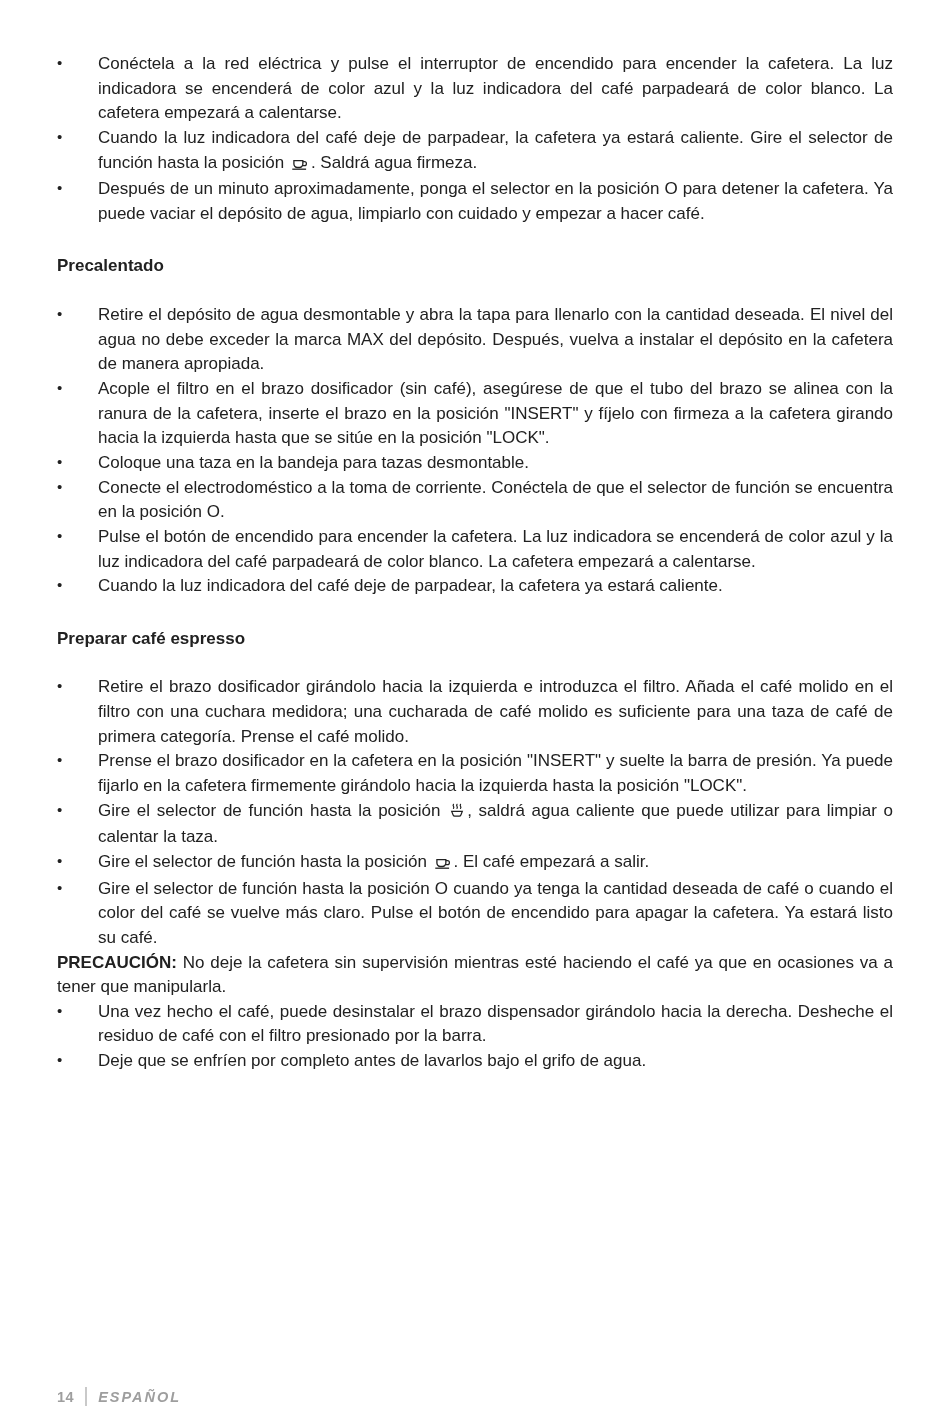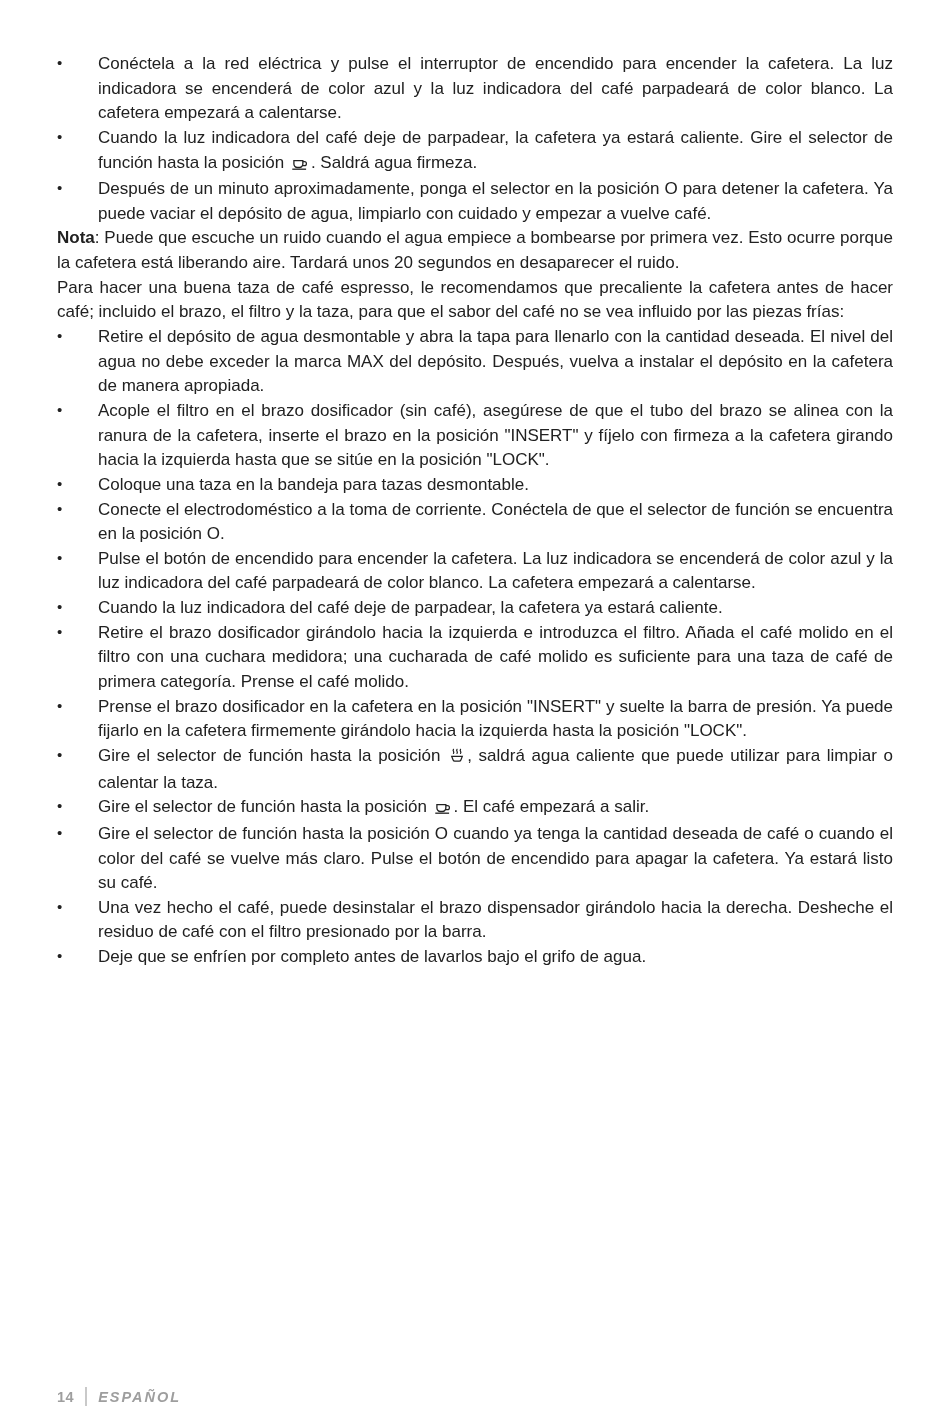--- a/index.html
+++ b/index.html
@@ -52,27 +52,26 @@
     <li class="li">
       <span class="marker">•</span>
       <span class="li-text"><span>Cuando la luz indicadora del café deje de parpadear, la cafetera ya estará caliente. Gire el selector de función hasta la posición </span><span class="inline-icon"><svg viewBox="0 0 22 16" width="18" height="13" aria-hidden="true">
               <path d="M3.5 4.5 h11 v4.2 a4.2 4.2 0 0 1 -4.2 4.2 h-2.6 a4.2 4.2 0 0 1 -4.2 -4.2 z" fill="none" stroke="currentColor" stroke-width="1.6"></path>
               <path d="M14.5 5.8 h2 a2.4 2.4 0 0 1 0 4.8 h-2.2" fill="none" stroke="currentColor" stroke-width="1.5"></path>
               <path d="M1.5 15 h17" stroke="currentColor" stroke-width="1.6"></path>
             </svg></span><span>. Saldrá agua firmeza.</span></span>
     </li>
     <li class="li">
       <span class="marker">•</span>
-      <span class="li-text">Después de un minuto aproximadamente, ponga el selector en la posición O para detener la cafetera. Ya puede vaciar el depósito de agua, limpiarlo con cuidado y empezar a vuelve café.</span>
+      <span class="li-text">Después de un minuto aproximadamente, ponga el selector en la posición O para detener la cafetera. Ya puede vaciar el depósito de agua, limpiarlo con cuidado y empezar a hacer café.</span>
     </li>
   </ul>
 
-  <p class="para"><span class="note-label">Nota</span><span>: Puede que escuche un ruido cuando el agua empiece a bombearse por primera vez. Esto ocurre porque la cafetera está liberando aire. Tardará unos 20 segundos en desaparecer el ruido.</span></p>
 
-  <p class="para">Para hacer una buena taza de café espresso, le recomendamos que precaliente la cafetera antes de hacer café; incluido el brazo, el filtro y la taza, para que el sabor del café no se vea influido por las piezas frías:</p>
+  <h3 class="heading">Precalentado</h3>
 
   <ul class="bullets">
     <li class="li">
       <span class="marker">•</span>
       <span class="li-text">Retire el depósito de agua desmontable y abra la tapa para llenarlo con la cantidad deseada. El nivel del agua no debe exceder la marca MAX del depósito. Después, vuelva a instalar el depósito en la cafetera de manera apropiada.</span>
     </li>
     <li class="li">
       <span class="marker">•</span>
       <span class="li-text">Acople el filtro en el brazo dosificador (sin café), asegúrese de que el tubo del brazo se alinea con la ranura de la cafetera, inserte el brazo en la posición "INSERT" y fíjelo con firmeza a la cafetera girando hacia la izquierda hasta que se sitúe en la posición "LOCK".</span>
     </li>
@@ -87,20 +86,21 @@
     <li class="li">
       <span class="marker">•</span>
       <span class="li-text">Pulse el botón de encendido para encender la cafetera. La luz indicadora se encenderá de color azul y la luz indicadora del café parpadeará de color blanco. La cafetera empezará a calentarse.</span>
     </li>
     <li class="li">
       <span class="marker">•</span>
       <span class="li-text">Cuando la luz indicadora del café deje de parpadear, la cafetera ya estará caliente.</span>
     </li>
   </ul>
 
+  <h3 class="heading">Preparar café espresso</h3>
 
   <ul class="bullets">
     <li class="li">
       <span class="marker">•</span>
       <span class="li-text">Retire el brazo dosificador girándolo hacia la izquierda e introduzca el filtro. Añada el café molido en el filtro con una cuchara medidora; una cucharada de café molido es suficiente para una taza de café de primera categoría. Prense el café molido.</span>
     </li>
     <li class="li">
       <span class="marker">•</span>
       <span class="li-text">Prense el brazo dosificador en la cafetera en la posición "INSERT" y suelte la barra de presión. Ya puede fijarlo en la cafetera firmemente girándolo hacia la izquierda hasta la posición "LOCK".</span>
     </li>
@@ -118,20 +118,21 @@
               <path d="M14.5 5.8 h2 a2.4 2.4 0 0 1 0 4.8 h-2.2" fill="none" stroke="currentColor" stroke-width="1.5"></path>
               <path d="M1.5 15 h17" stroke="currentColor" stroke-width="1.6"></path>
             </svg></span><span>. El café empezará a salir.</span></span>
     </li>
     <li class="li">
       <span class="marker">•</span>
       <span class="li-text">Gire el selector de función hasta la posición O cuando ya tenga la cantidad deseada de café o cuando el color del café se vuelve más claro. Pulse el botón de encendido para apagar la cafetera. Ya estará listo su café.</span>
     </li>
   </ul>
 
+  <p class="para"><span class="caution-label">PRECAUCIÓN:</span><span> No deje la cafetera sin supervisión mientras esté haciendo el café ya que en ocasiones va a tener que manipularla.</span></p>
 
   <ul class="bullets">
     <li class="li">
       <span class="marker">•</span>
       <span class="li-text">Una vez hecho el café, puede desinstalar el brazo dispensador girándolo hacia la derecha. Desheche el residuo de café con el filtro presionado por la barra.</span>
     </li>
     <li class="li">
       <span class="marker">•</span>
       <span class="li-text">Deje que se enfríen por completo antes de lavarlos bajo el grifo de agua.</span>
     </li>

